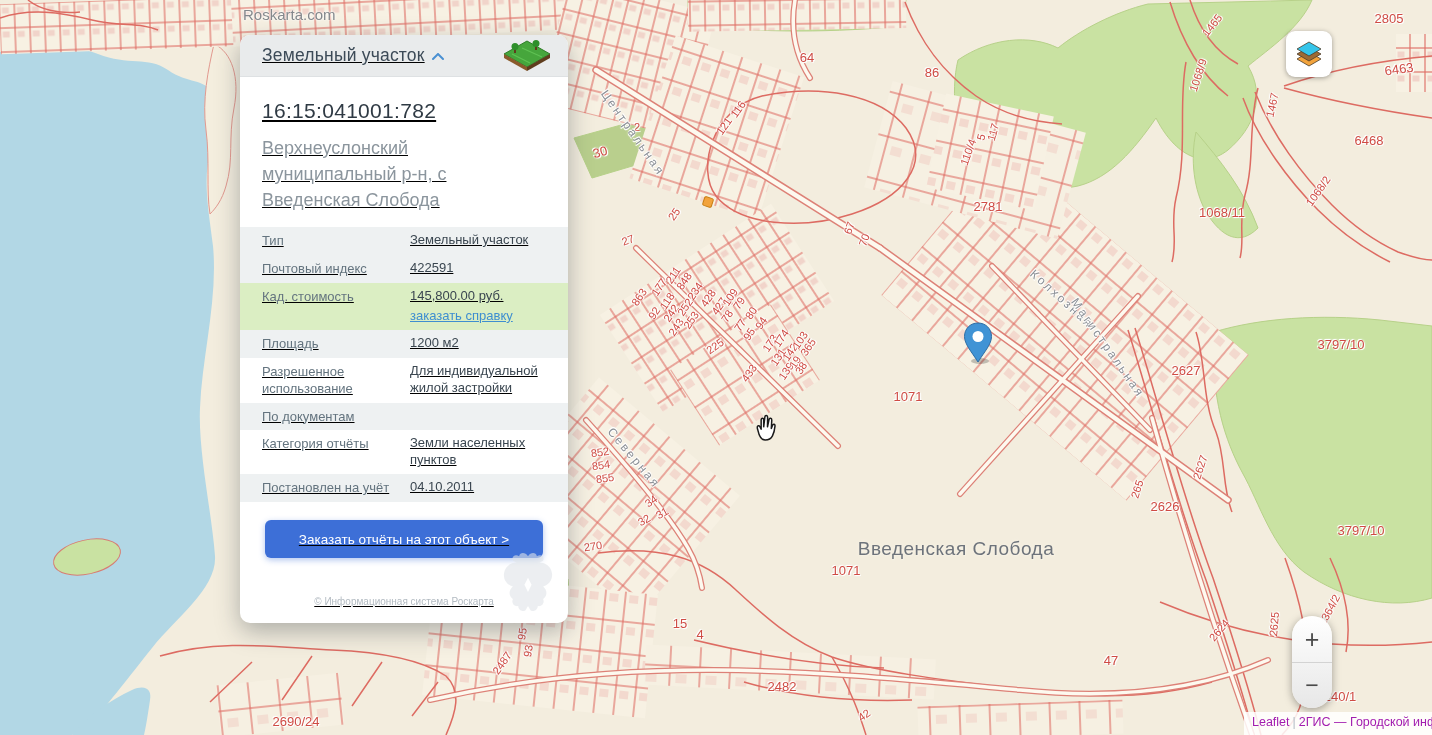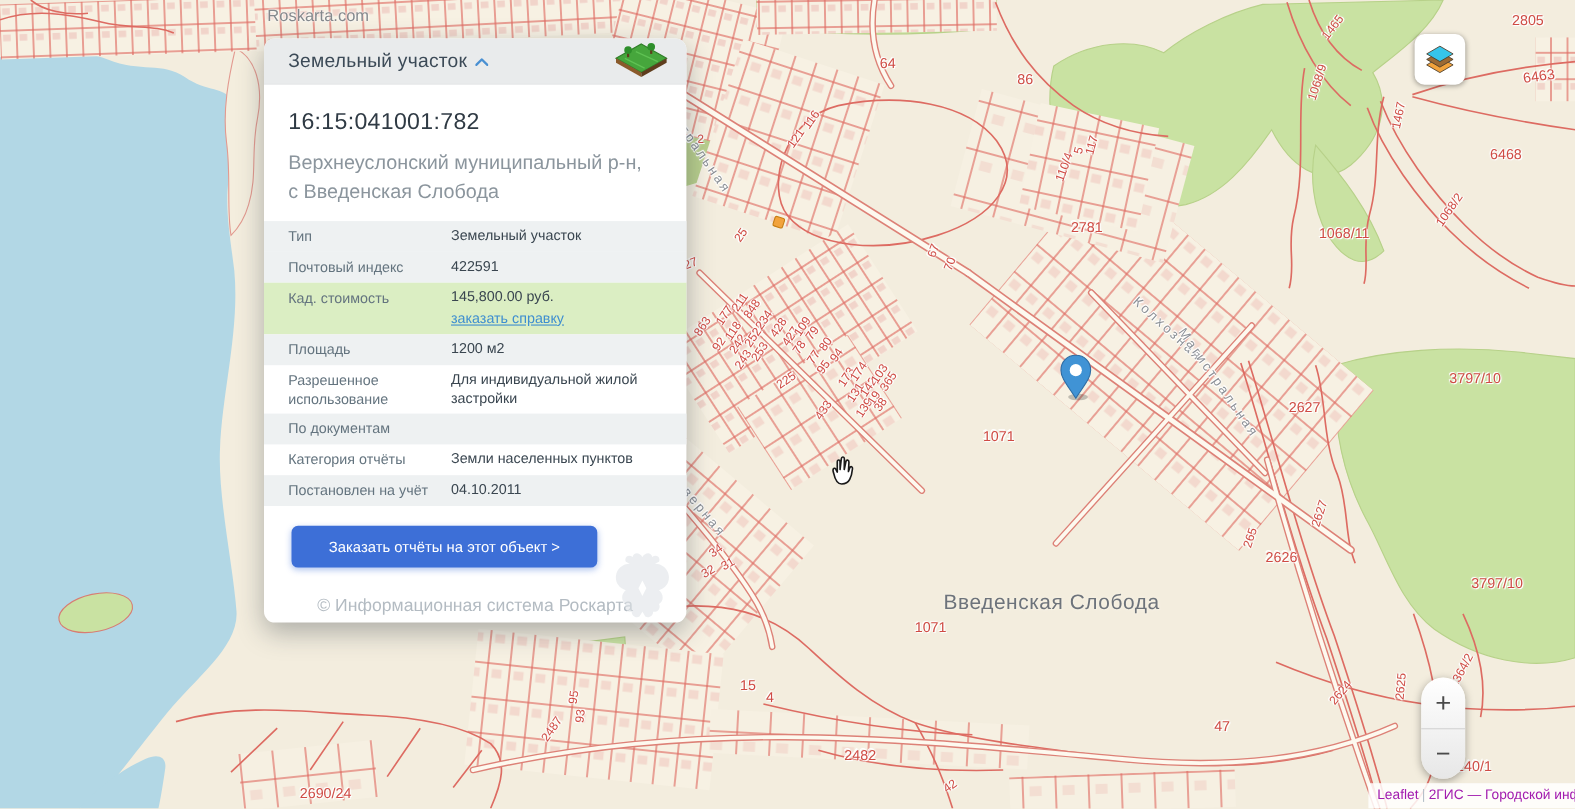--- a/index.html
+++ b/index.html
@@ -20,40 +20,40 @@
             text-shadow:0 0 3px #f6f1e4,0 0 4px #f6f1e4,1px 1px 0 #f6f1e4; }
   .watermark { position:absolute; left:243px; top:6px; z-index:2; font-size:15px; color:#84888c;
             text-shadow:0 0 2px #fff,0 0 3px #fff; }
 
   
   .map-marker { position:absolute; left:963px; top:322px; width:30px; height:42px; z-index:2; }
   .poi { position:absolute; left:701px; top:195px; width:14px; height:14px; z-index:2; }
   .hand-cursor { position:absolute; left:752px; top:413px; width:28px; height:30px; z-index:3; pointer-events:none; }
 
   
-  .panel { position:absolute; left:240px; top:35px; width:384px; z-index:5; background:#fff;
-           border-radius:10px; box-shadow:0 8px 24px rgba(40,52,64,.35); padding-bottom:6px; }
+  .panel { position:absolute; left:240px; top:35px; width:328px; z-index:5; background:#fff;
+           border-radius:10px; box-shadow:0 8px 24px rgba(40,52,64,.35); padding-bottom:16px;text-decoration:underline; }
   .panel-header { height:42px; background:#e9ebec; border-radius:10px 10px 0 0; display:flex;
            align-items:center; padding:0 14px 0 22px; border-bottom:1px solid #dee1e3; }
   .panel-title { font-size:17.5px; color:#3c4a57; letter-spacing:.2px; }
   .collapse { margin-left:7px; cursor:pointer; display:inline-flex; align-items:center; padding-top:3px; }
   .land-icon { margin-left:auto; }
   .cad-number { font-size:21px; color:#2f3a44; padding:22px 22px 0; letter-spacing:.3px; }
   .address { font-size:18px; line-height:1.45; color:#8b959d; padding:12px 30px 14px 22px; }
   .rows {}
   .row { display:flex; padding:5px 22px; align-items:flex-start; }
   .row.gray { background:#eef1f2; }
   .row.green { background:#dbeec3; }
   .row .lbl { flex:none; width:148px; font-size:13px; line-height:1.3; color:#64747f; padding-top:1px; }
   .row .val { flex:1; font-size:13px; line-height:1.3; color:#3a4650; }
   .row .val a { display:inline-block; margin-top:3px; color:#3e8ed0; text-decoration:underline; font-size:13px; }
   .order-btn { display:block; margin:18px 25px 0; width:278px; height:38px; background:#3d6fd7; border:none;
            border-radius:6px; color:#fff; font-size:13.5px; font-family:"Liberation Sans",sans-serif;
            cursor:pointer; box-shadow:0 2px 6px rgba(61,111,215,.4); }
-  .panel-footer { position:relative; margin-top:26px; text-align:center; font-size:16px; color:#b3bbc2; }
+  .panel-footer { position:relative; margin-top:38px; text-align:center; font-size:10px; color:#b3bbc2; }
   .eagle { position:absolute; right:14px; bottom:-10px; opacity:.6; }
 
   
   .layers-btn { position:absolute; left:1286px; top:31px; width:46px; height:46px; z-index:6; background:#fff;
            border-radius:9px; box-shadow:0 1px 5px rgba(0,0,0,.35); display:flex; align-items:center;
            justify-content:center; cursor:pointer; }
   .zoom-ctrl { position:absolute; left:1292px; top:616px; width:40px; height:92px; z-index:6;
            border-radius:22px; background:linear-gradient(#ffffff,#e7e7e7); box-shadow:0 2px 8px rgba(0,0,0,.35); }
   .zoom-btn { width:100%; height:46px; display:flex; align-items:center; justify-content:center;
            font-size:25px; color:#4a4a4a; cursor:pointer; user-select:none; }

